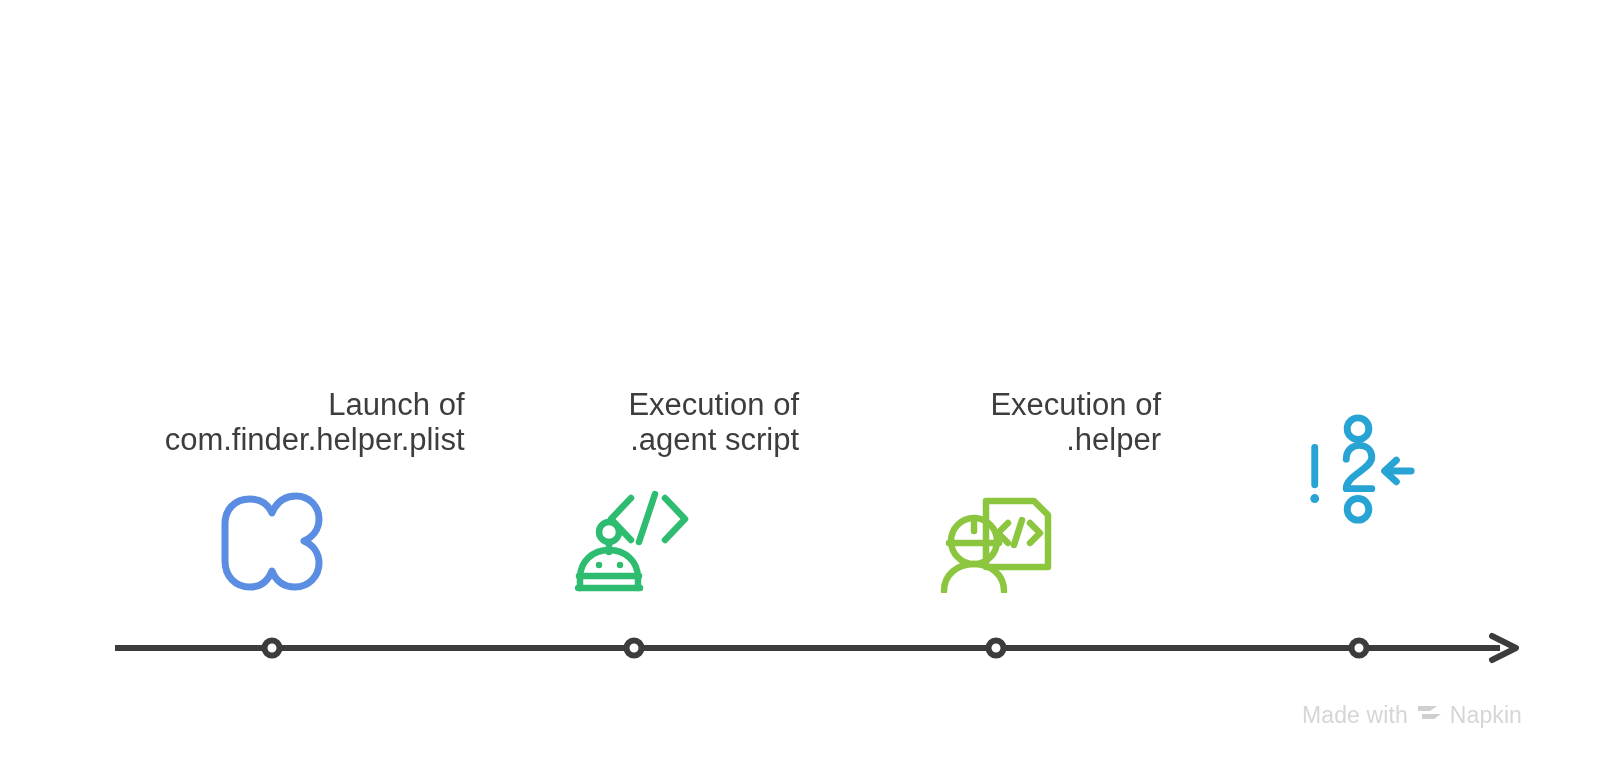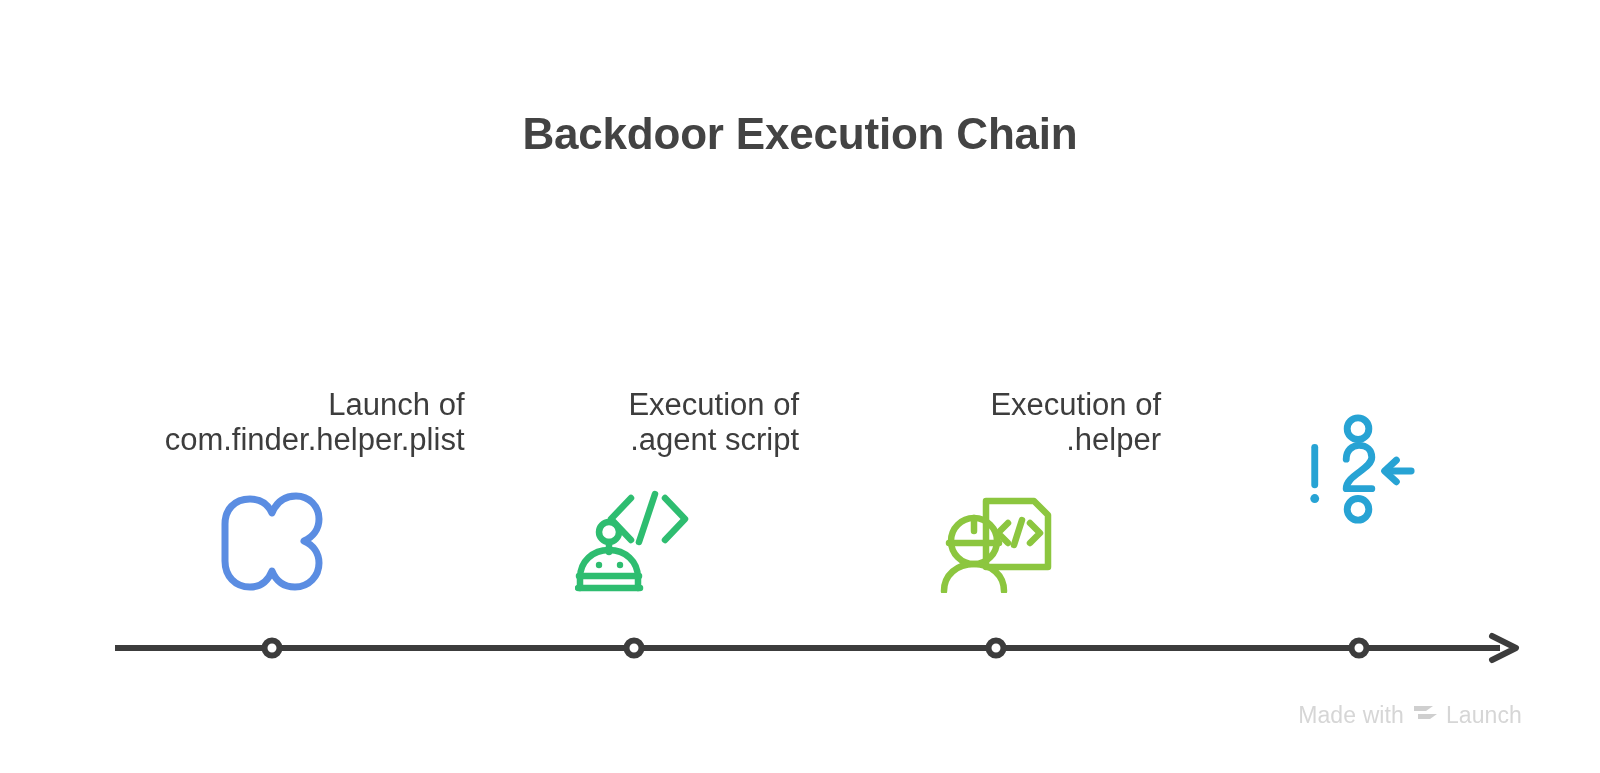--- a/index.html
+++ b/index.html
@@ -107,21 +107,20 @@
     letter-spacing: 0.1px;
     user-select: none;
   }
   .watermark .napkin-mark { display: block; }
 </style>
 </head>
 <body>
 
 <div id="canvas">
 
-  <div class="title">Backdoor Execution Chain</div>
 
   <div class="milestones">
 
     <div class="milestone m0">
       <div class="ms-label">Launch of
 com.finder.helper.plist</div>
       <div class="ms-icon">
         <svg width="104" height="110" viewBox="0 0 104 110" fill="none" stroke="#5b8de2" stroke-width="7" stroke-linecap="round" stroke-linejoin="round">
           <path d="M30 16 C14 16 5 27 5 41 L5 78 C5 93 15 104 30 104
                    C41 104 48 98 52 88
@@ -216,16 +215,16 @@
   </div>
 
   <div class="watermark">
     <span>Made with</span>
     <span class="napkin-mark">
       <svg width="26" height="20" viewBox="0 0 26 20" fill="#cfcfcf">
         <path d="M2 3 L21 3 L14 8 L2 8 Z"></path>
         <path d="M6 11 L25 11 L18 16 L6 16 Z"></path>
       </svg>
     </span>
-    <span>Launch</span>
+    <span>Napkin</span>
   </div>
 
 </div>
 
 </body></html>

